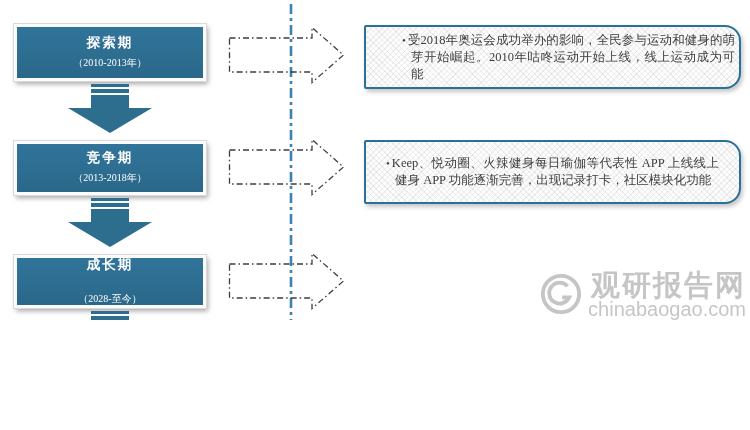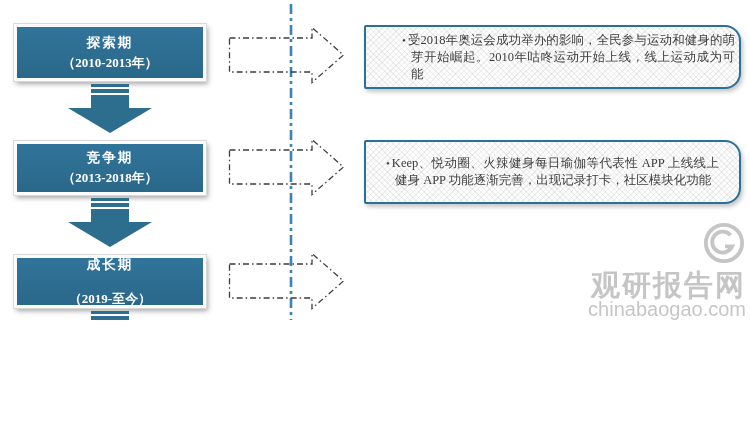--- a/index.html
+++ b/index.html
@@ -11,21 +11,21 @@
   
   .stage {
     position:absolute; left:14px; width:186px;
     background:linear-gradient(180deg,#31749a 0%,#2a6889 100%);
     border:3px solid #fbfbfb;
     box-shadow:0 0 0 1px #d9d9d9, 2px 3px 5px rgba(0,0,0,0.35);
     display:flex; flex-direction:column; align-items:center; justify-content:center;
     color:#ffffff; text-align:center;
   }
   .stage-title  { font-size:13.5px; font-weight:bold; line-height:20px; letter-spacing:2px; }
-  .stage-period { font-size:13px;  font-weight:bold; line-height:20px; }
+  .stage-period { font-size:10px;  font-weight:normal; line-height:20px; }
 
   
   .striped-arrow { position:absolute; left:68px; width:84px; display:flex; flex-direction:column; align-items:center; }
   .sa-s1   { width:38px; height:3px;  background:#2d6e8e; }
   .sa-s2   { width:38px; height:4px;  background:#2d6e8e; margin-top:2px; }
   .sa-stem { width:38px; height:13px; background:#2d6e8e; margin-top:2px; }
   .sa-tri  { width:0; height:0; border-left:42px solid transparent; border-right:42px solid transparent; border-top:25px solid #2d6e8e; }
 
   
   .dashed-arrow { position:absolute; left:228px; width:117px; height:60px; }
@@ -44,21 +44,21 @@
     box-shadow:2px 3px 4px rgba(0,0,0,0.22);
     display:flex; align-items:center;
   }
   .note-inner {
     width:324px; margin:0 auto; font-size:12.5px; line-height:17px;
     color:#3d3d3d; text-align:justify; padding-left:9px; text-indent:-9px;
   }
   .bullet { font-size:11px; padding-right:2px; }
 
   
-  .watermark { position:absolute; right:4px; bottom:3px; display:flex; align-items:flex-end; gap:5px; opacity:0.5;flex-direction:column; }
+  .watermark { position:absolute; right:4px; bottom:3px; display:flex; align-items:center; gap:5px; opacity:0.5; }
   .wm-texts  { display:flex; flex-direction:column; align-items:flex-end; }
   .wm-brand  { font-size:29px; font-weight:bold; color:#8d8d8d; letter-spacing:2px; line-height:31px; font-family:"Liberation Sans",sans-serif; }
   .wm-domain { font-size:20px; color:#8d8d8d; line-height:16px; font-family:"Liberation Sans",sans-serif; }
 </style>
 </head>
 <body>
 
 <div class="canvas">
 
   <svg class="divider" width="6" height="430">
@@ -96,21 +96,21 @@
 
   <div class="striped-arrow" style="top:198px;">
     <div class="sa-s1"></div>
       <div class="sa-s2"></div>
       <div class="sa-stem"></div>
       <div class="sa-tri"></div>
   </div>
 
   <div class="stage" style="top:255px;height:47px;gap:14px;">
     <div class="stage-title">成长期</div>
-    <div class="stage-period">（2019-至今）</div>
+    <div class="stage-period">（2028-至今）</div>
   </div>
   <svg class="dashed-arrow" style="top:251px" viewBox="0 0 117 60">
     <path d="M1.5,13 H84 V2.5 L115.5,30 L84,57.5 V47 H1.5 Z" fill="none" stroke="#3d3d3d" stroke-width="1.3" stroke-dasharray="6 3 1.5 3"></path>
   </svg>
 
   <div class="striped-arrow" style="top:311px;">
     <div class="sa-s1"></div>
       <div class="sa-s2"></div>
       <div class="sa-stem"></div>
       <div class="sa-tri"></div>

